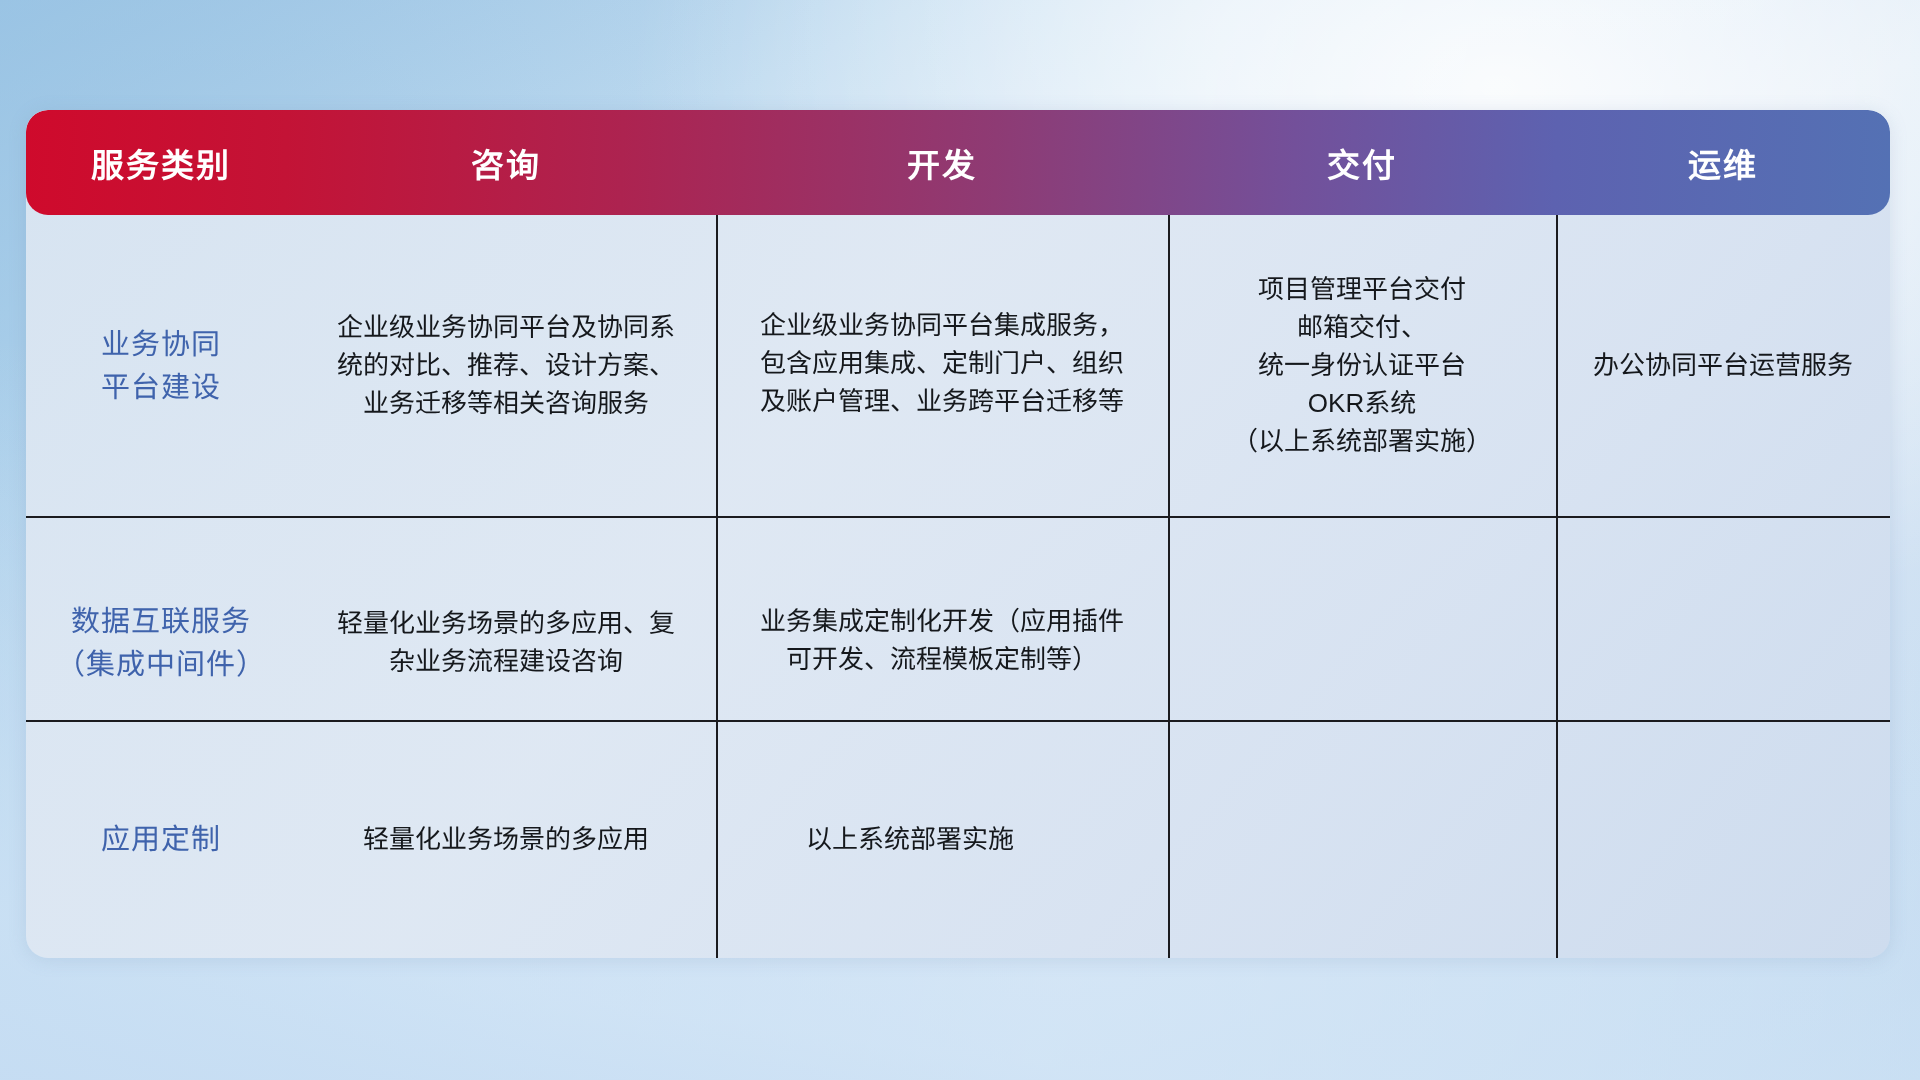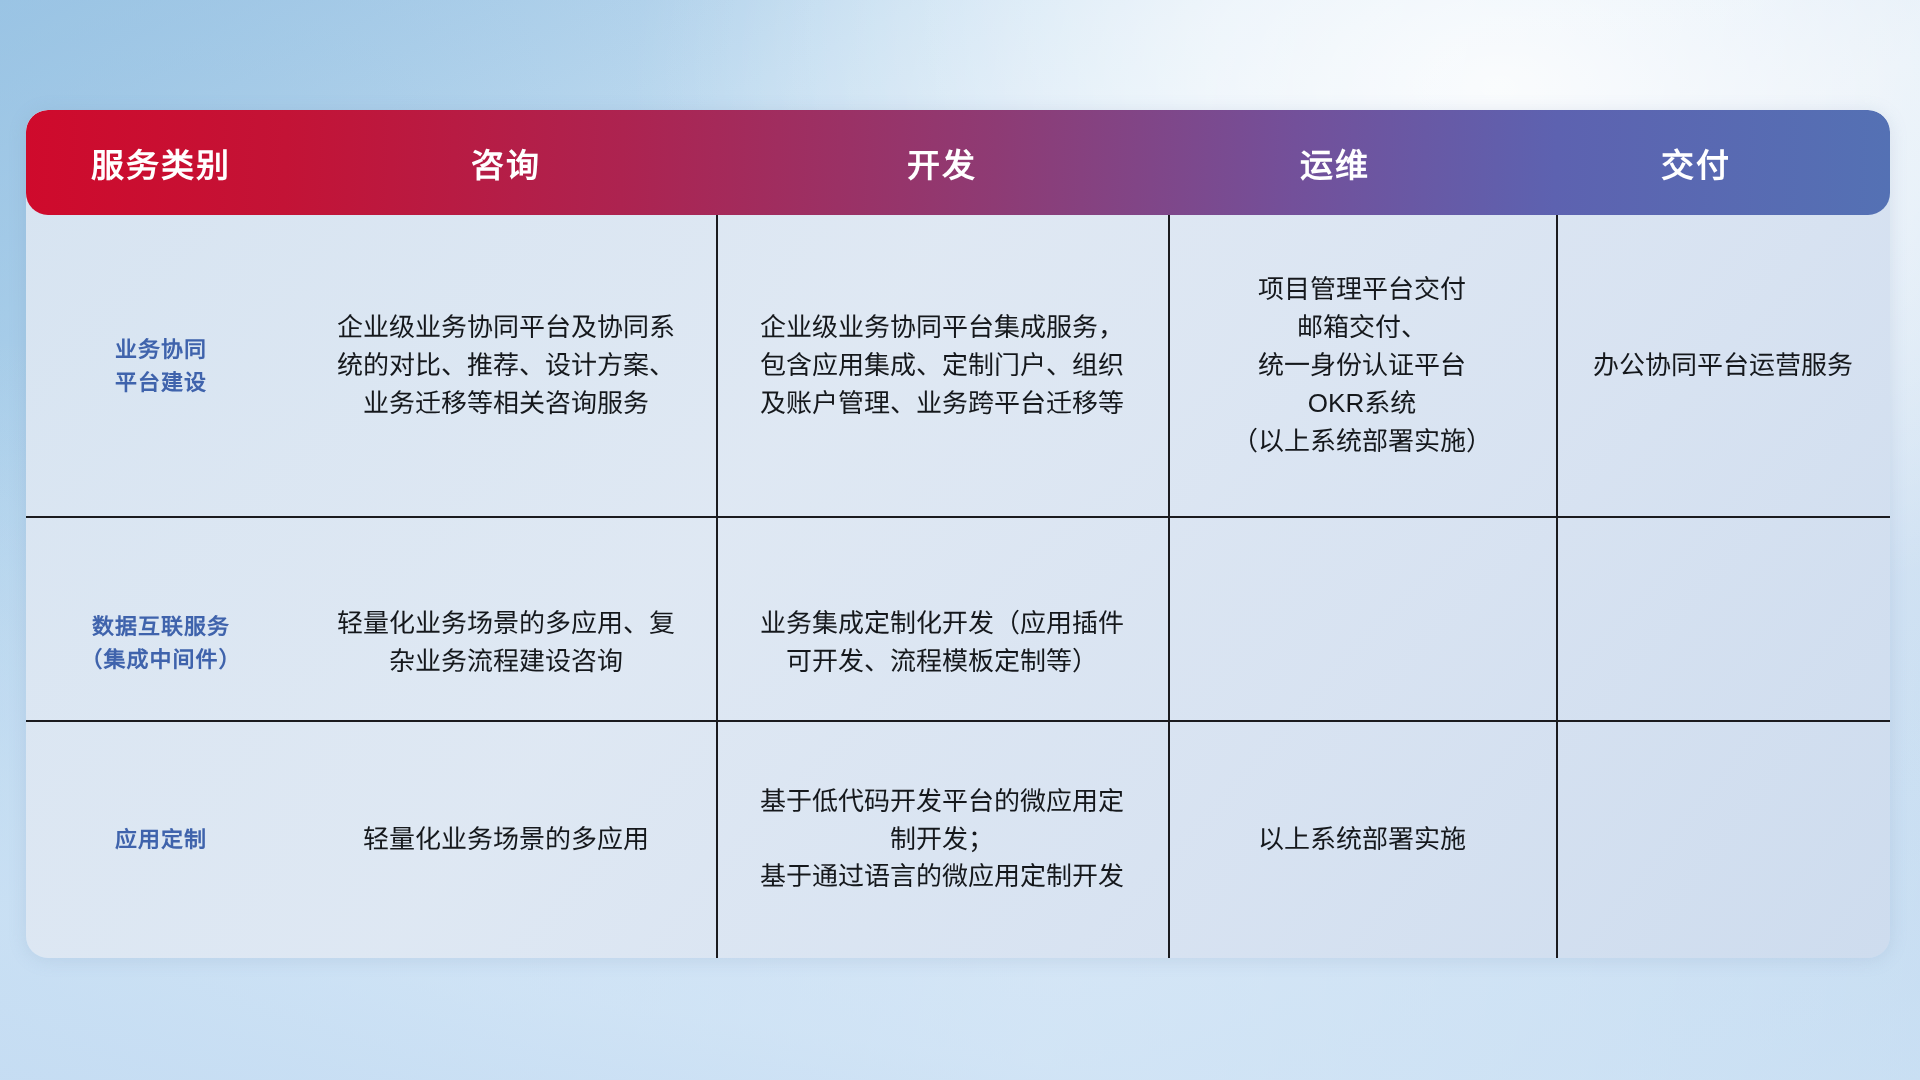--- a/index.html
+++ b/index.html
@@ -116,47 +116,47 @@
     text-align: center;
     padding: 6px 6px;
     font-size: 26px;
     line-height: 1.46;
     color: #15181c;
     white-space: pre-line;
   }
 
   .td.label {
     color: #3f63ac;
-    font-size: 22px;
-    font-weight: bold;
+    font-size: 29px;
+    font-weight: normal;
     line-height: 1.5;
     letter-spacing: 1px;
   }
 
   
   .col-0 { width: 270px; }
   .col-1 { width: 420px; }
-  .col-2 { width: 452px; }
+  .col-2 { width: 452px; font-family: Liberation Mono, monospace; }
   .col-3 { width: 388px; }
   .col-4 { width: 334px; }
 </style>
 </head>
 <body>
 
 <div class="bg-wash-a"></div>
 <div class="bg-wash-b"></div>
 
 <div class="table-card">
 
   <div class="thead">
     <div class="th col-0">服务类别</div>
     <div class="th col-1">咨询</div>
     <div class="th col-2">开发</div>
+    <div class="th col-3">交付</div>
     <div class="th col-4">运维</div>
-    <div class="th col-3">交付</div>
   </div>
 
   <div class="tbody">
 
     <div class="trow r1">
       <div class="td label col-0">业务协同
 平台建设</div>
       <div class="td col-1">企业级业务协同平台及协同系
 统的对比、推荐、设计方案、
 业务迁移等相关咨询服务</div>
@@ -178,23 +178,20 @@
 杂业务流程建设咨询</div>
       <div class="td col-2">业务集成定制化开发（应用插件
 可开发、流程模板定制等）</div>
       <div class="td col-3"></div>
       <div class="td col-4"></div>
     </div>
 
     <div class="trow r3">
       <div class="td label col-0">应用定制</div>
       <div class="td col-1">轻量化业务场景的多应用</div>
-      <div class="td col-2">基于低代码开发平台的微应用定
-制开发；
-基于通过语言的微应用定制开发</div>
       <div class="td col-3">以上系统部署实施</div>
       <div class="td col-4"></div>
     </div>
 
     <div class="row-sep s1"></div>
     <div class="row-sep s2"></div>
     <div class="col-sep c1"></div>
     <div class="col-sep c2"></div>
     <div class="col-sep c3"></div>
   </div>

